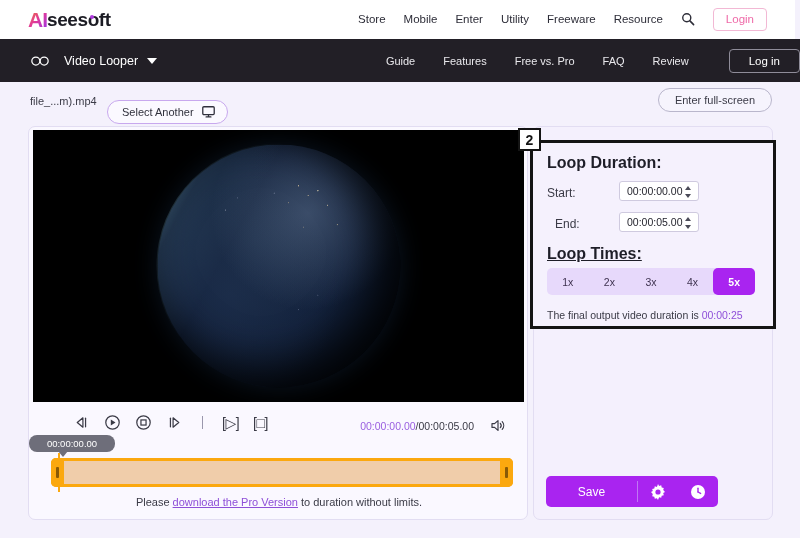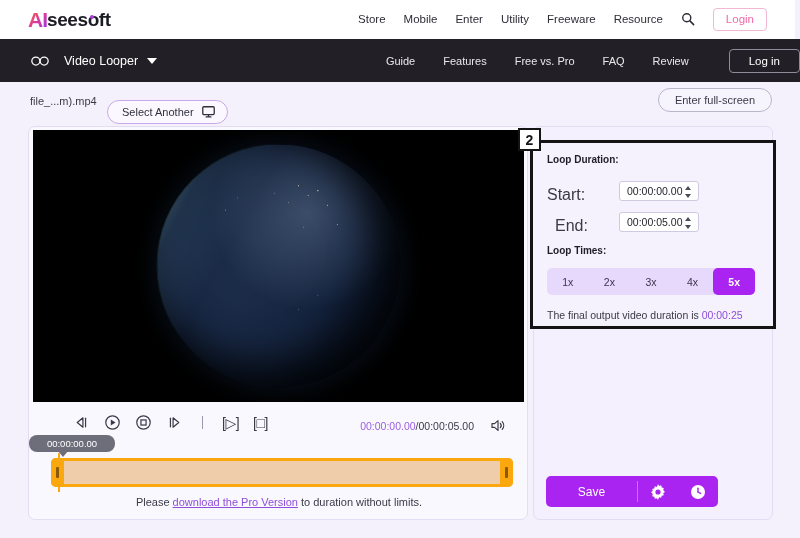--- a/index.html
+++ b/index.html
@@ -175,22 +175,22 @@
   .highlight {
     position: absolute; left: 530px; top: 140px; width: 246px; height: 189px;
     border: 3px solid #141414; background: #f5f1fd;
   }
   .badge2 {
     position: absolute; left: 518px; top: 128px; width: 23px; height: 23px;
     background: #ffffff; border: 2px solid #141414;
     font-size: 14px; font-weight: bold; color: #141414;
     display: flex; align-items: center; justify-content: center;
   }
-  .sec-title { position: absolute; font-size: 10px; font-weight: bold; color: #1e1e28; text-align: right; }
-  .row-label { position: absolute; font-size: 16px; color: #3a3a46; }
+  .sec-title { position: absolute; font-size: 16px; font-weight: bold; color: #1e1e28; text-align: right; }
+  .row-label { position: absolute; font-size: 12px; color: #3a3a46; }
   .spin {
     position: absolute; width: 80px; height: 20px; background: #fff;
     border: 1px solid #cfcadf; border-radius: 3px;
     font-size: 10.5px; color: #25252f; display: flex; align-items: center;
     padding-left: 7px; cursor: text;
   }
   .spin .arrows {
     position: absolute; right: 6px; top: 3px; width: 8px; height: 14px; display: block;
   }
   .loopbar {
@@ -341,21 +341,21 @@
 
   <span class="row-label" style="left:547px; top:217px;padding-left:8px;">End:</span>
   <div class="spin" style="left:619px; top:212px;">
     <span>00:00:05.00</span>
     <svg class="arrows" viewBox="0 0 8 14">
       <path d="M4 1 L7 5 L1 5 Z" fill="#4a4a58"></path>
       <path d="M4 13 L7 9 L1 9 Z" fill="#4a4a58"></path>
     </svg>
   </div>
 
-  <span class="sec-title" style="left:547px; top:245px;">Loop Times:</span>
+  <span class="sec-title" style="left:547px; top:245px;text-decoration:underline;">Loop Times:</span>
 
   <div class="loopbar">
     <span class="loopbtn">1x</span>
     <span class="loopbtn">2x</span>
     <span class="loopbtn">3x</span>
     <span class="loopbtn">4x</span>
     <span class="loopbtn active">5x</span>
   </div>
 
   <div class="final-note">

